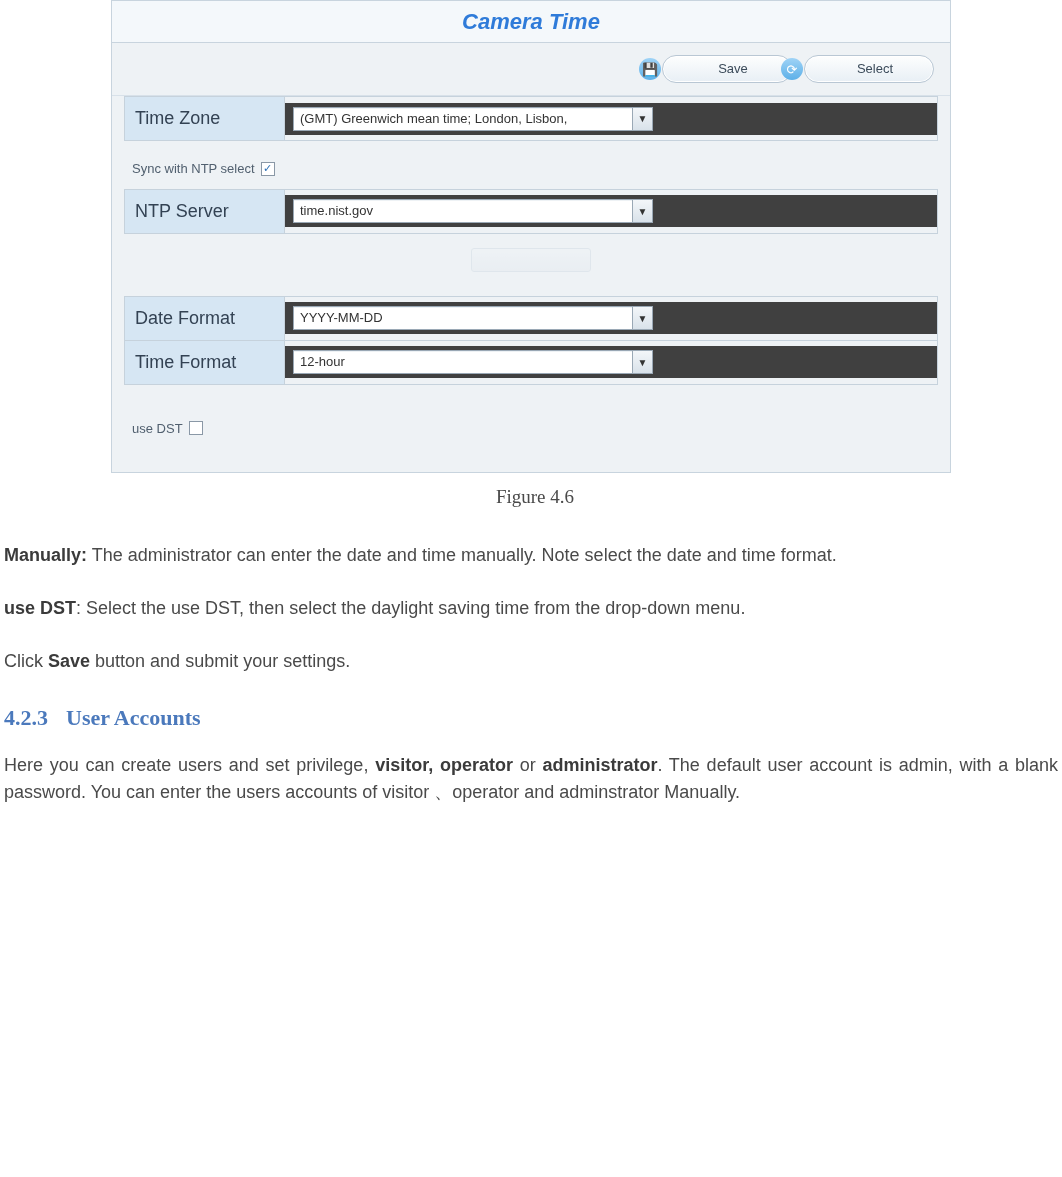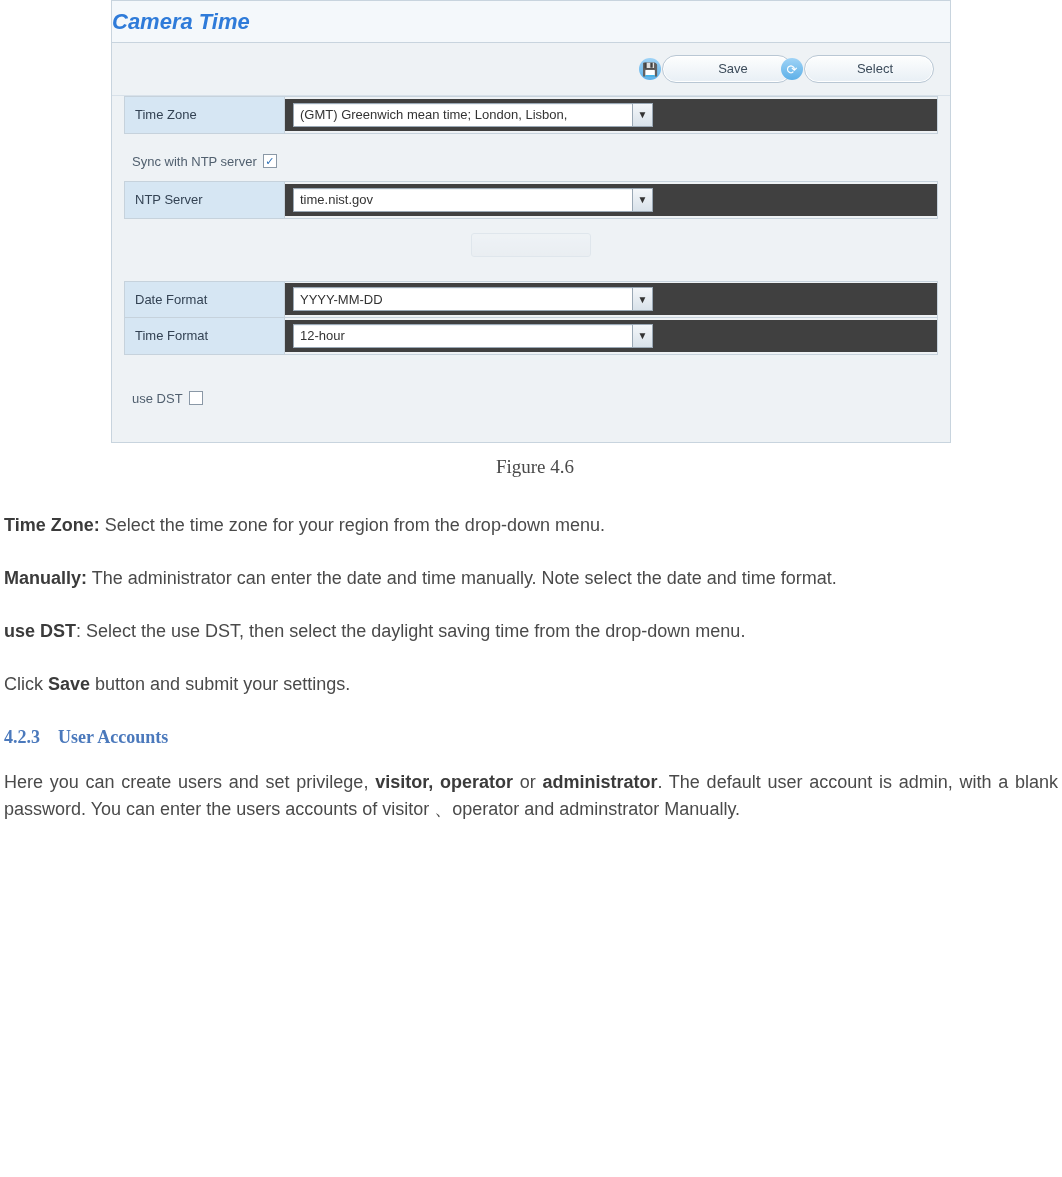--- a/index.html
+++ b/index.html
@@ -15,20 +15,21 @@
     margin: 0 auto;
     padding: 0 0 40px 0;
   }
   .screenshot {
     width: 840px;
     margin: 0 auto 10px auto;
     border: 1px solid #c8d4de;
     background: #eef2f5;
   }
   .ss-title {
+    text-align: center;
     color: #2f7bd9;
     font-weight: bold;
     font-size: 22px;
     padding: 4px 0 4px 0;
     border-bottom: 1px solid #c8d4de;
     background: #f4f8fb;
     font-style: italic;
     font-family: "Arial", sans-serif;
   }
   .ss-toolbar {
@@ -88,21 +89,21 @@
     margin-bottom: 8px;
   }
   .row-bordered { border: 1px solid #c6d2dc; }
   .row-bordered .row-label {
     background: #d6e6f3;
     border-right: 1px solid #c6d2dc;
   }
   .row-label {
     width: 160px;
     padding: 8px 10px;
-    font-size: 13px;
+    font-size: 18px;
     color: #334253;
   }
   .row-field {
     flex: 1;
     padding: 4px 8px;
     background: #404040;
     display: flex;
     align-items: center;
   }
   .select-fake {
@@ -196,21 +197,21 @@
   }
   .doc {
     padding: 0 4px;
     color: #4a4a4a;
   }
   .doc p { margin: 0 0 26px 0; text-align: justify; }
   .doc b, .doc strong { color: #3b3b3b; }
   .section-title {
     color: #4b79bc;
     font-family: "Times New Roman", Times, serif;
-    font-size: 18px;
+    font-size: 22px;
     margin: 20px 0 18px 0;
   }
   .section-title .num { margin-right: 18px; }
 </style>
 </head>
 <body>
 
 <div class="page">
   <div class="screenshot">
     <div class="ss-title">Camera Time</div>
@@ -234,21 +235,21 @@
         <div class="row-label">Time Zone</div>
         <div class="row-field">
           <div class="select-fake">
             <span>(GMT) Greenwich mean time; London, Lisbon,</span>
             <span class="dd-btn">▼</span>
           </div>
         </div>
       </div>
 
       <div class="plainrow">
-        <span>Sync with NTP server</span>
+        <span>Sync with NTP select</span>
         <span class="chk">✓</span>
       </div>
 
       <div class="row row-bordered">
         <div class="row-label">NTP Server</div>
         <div class="row-field">
           <div class="select-fake">
             <span>time.nist.gov</span>
             <span class="dd-btn">▼</span>
           </div>
@@ -281,21 +282,20 @@
       <div class="plainrow" style="padding-top:26px;">
         <span>use DST</span>
         <span class="chk"></span>
       </div>
     </div>
   </div>
 
   <div class="fig-caption">Figure 4.6</div>
 
   <div class="doc">
-    <p><b>Time Zone:</b><span> Select the time zone for your region from the drop-down menu.</span></p>
     <p><b>Manually:</b><span> The administrator can enter the date and time manually. Note select the date and time format.</span></p>
     <p><b>use DST</b><span>: Select the use DST, then select the daylight saving time from the drop-down menu.</span></p>
     <p><span>Click </span><b>Save</b><span> button and submit your settings.</span></p>
 
     <h3 class="section-title">
       <span class="num">4.2.3</span><span>User Accounts</span>
     </h3>
 
     <p>
       <span>Here you can create users and set privilege, </span><b>visitor, operator</b><span> or </span><b>administrator</b><span>. The default user account is admin, with a blank password. You can enter the users accounts of visitor 、operator and adminstrator Manually.</span>

